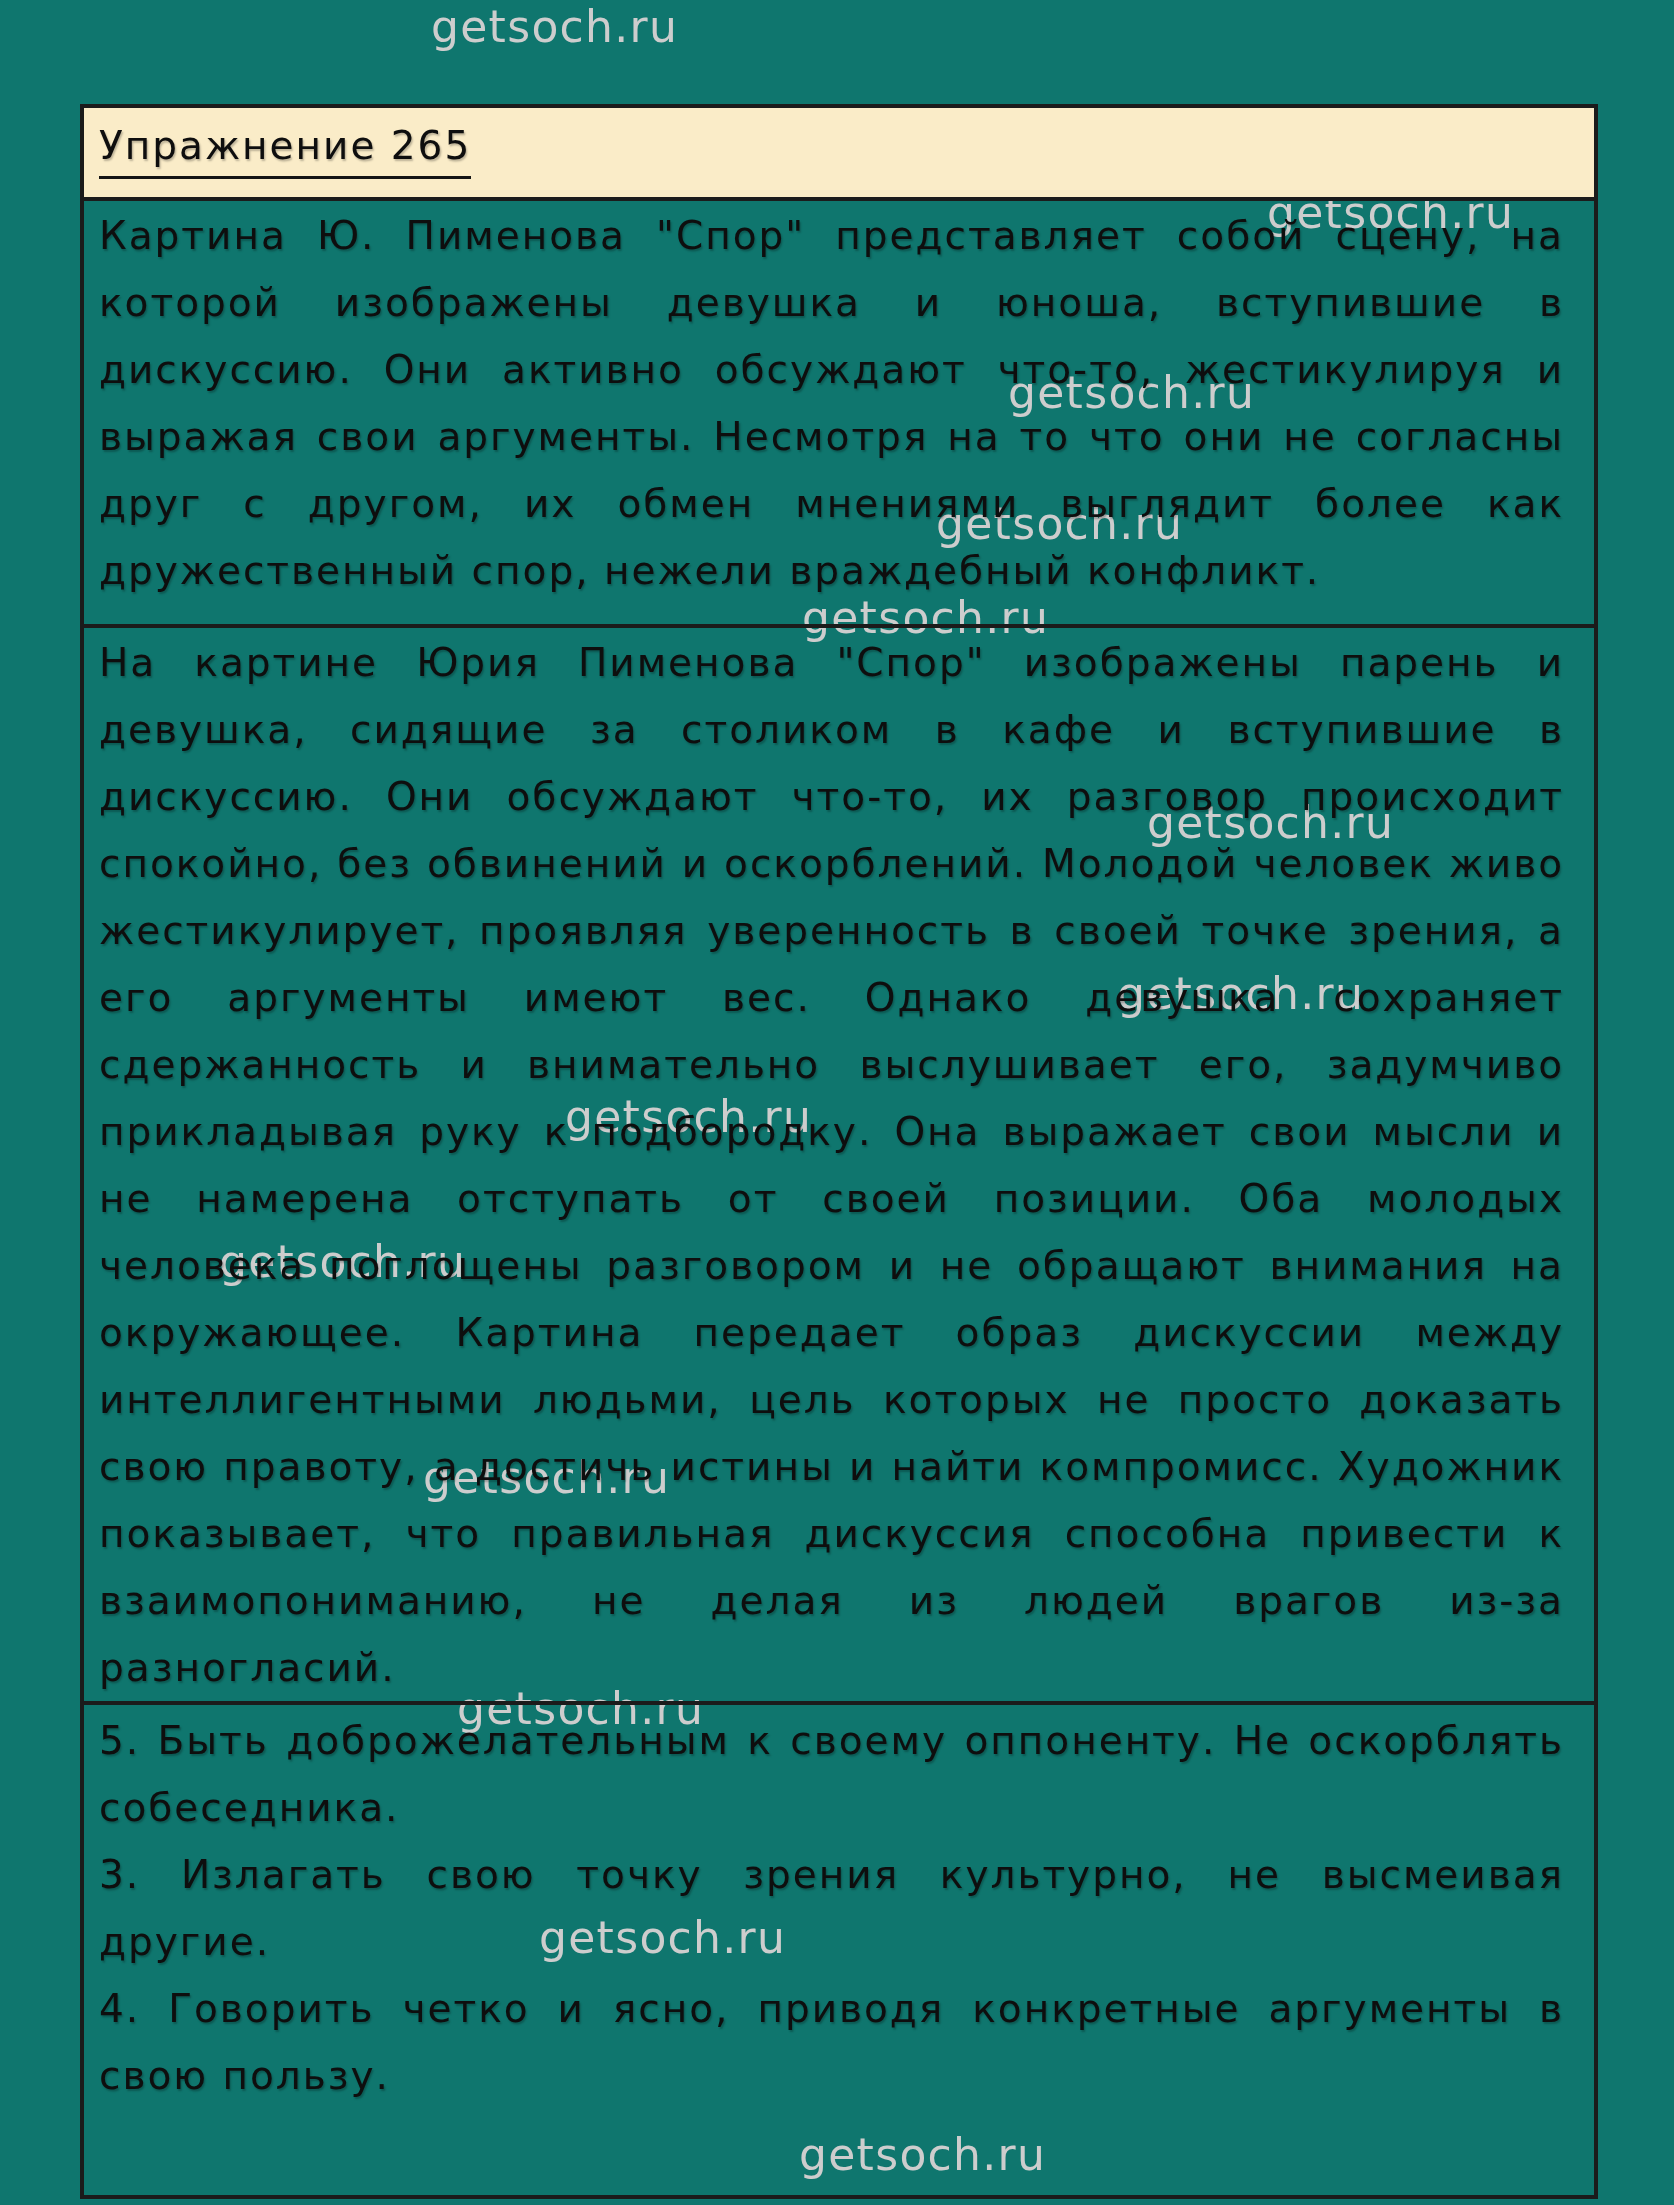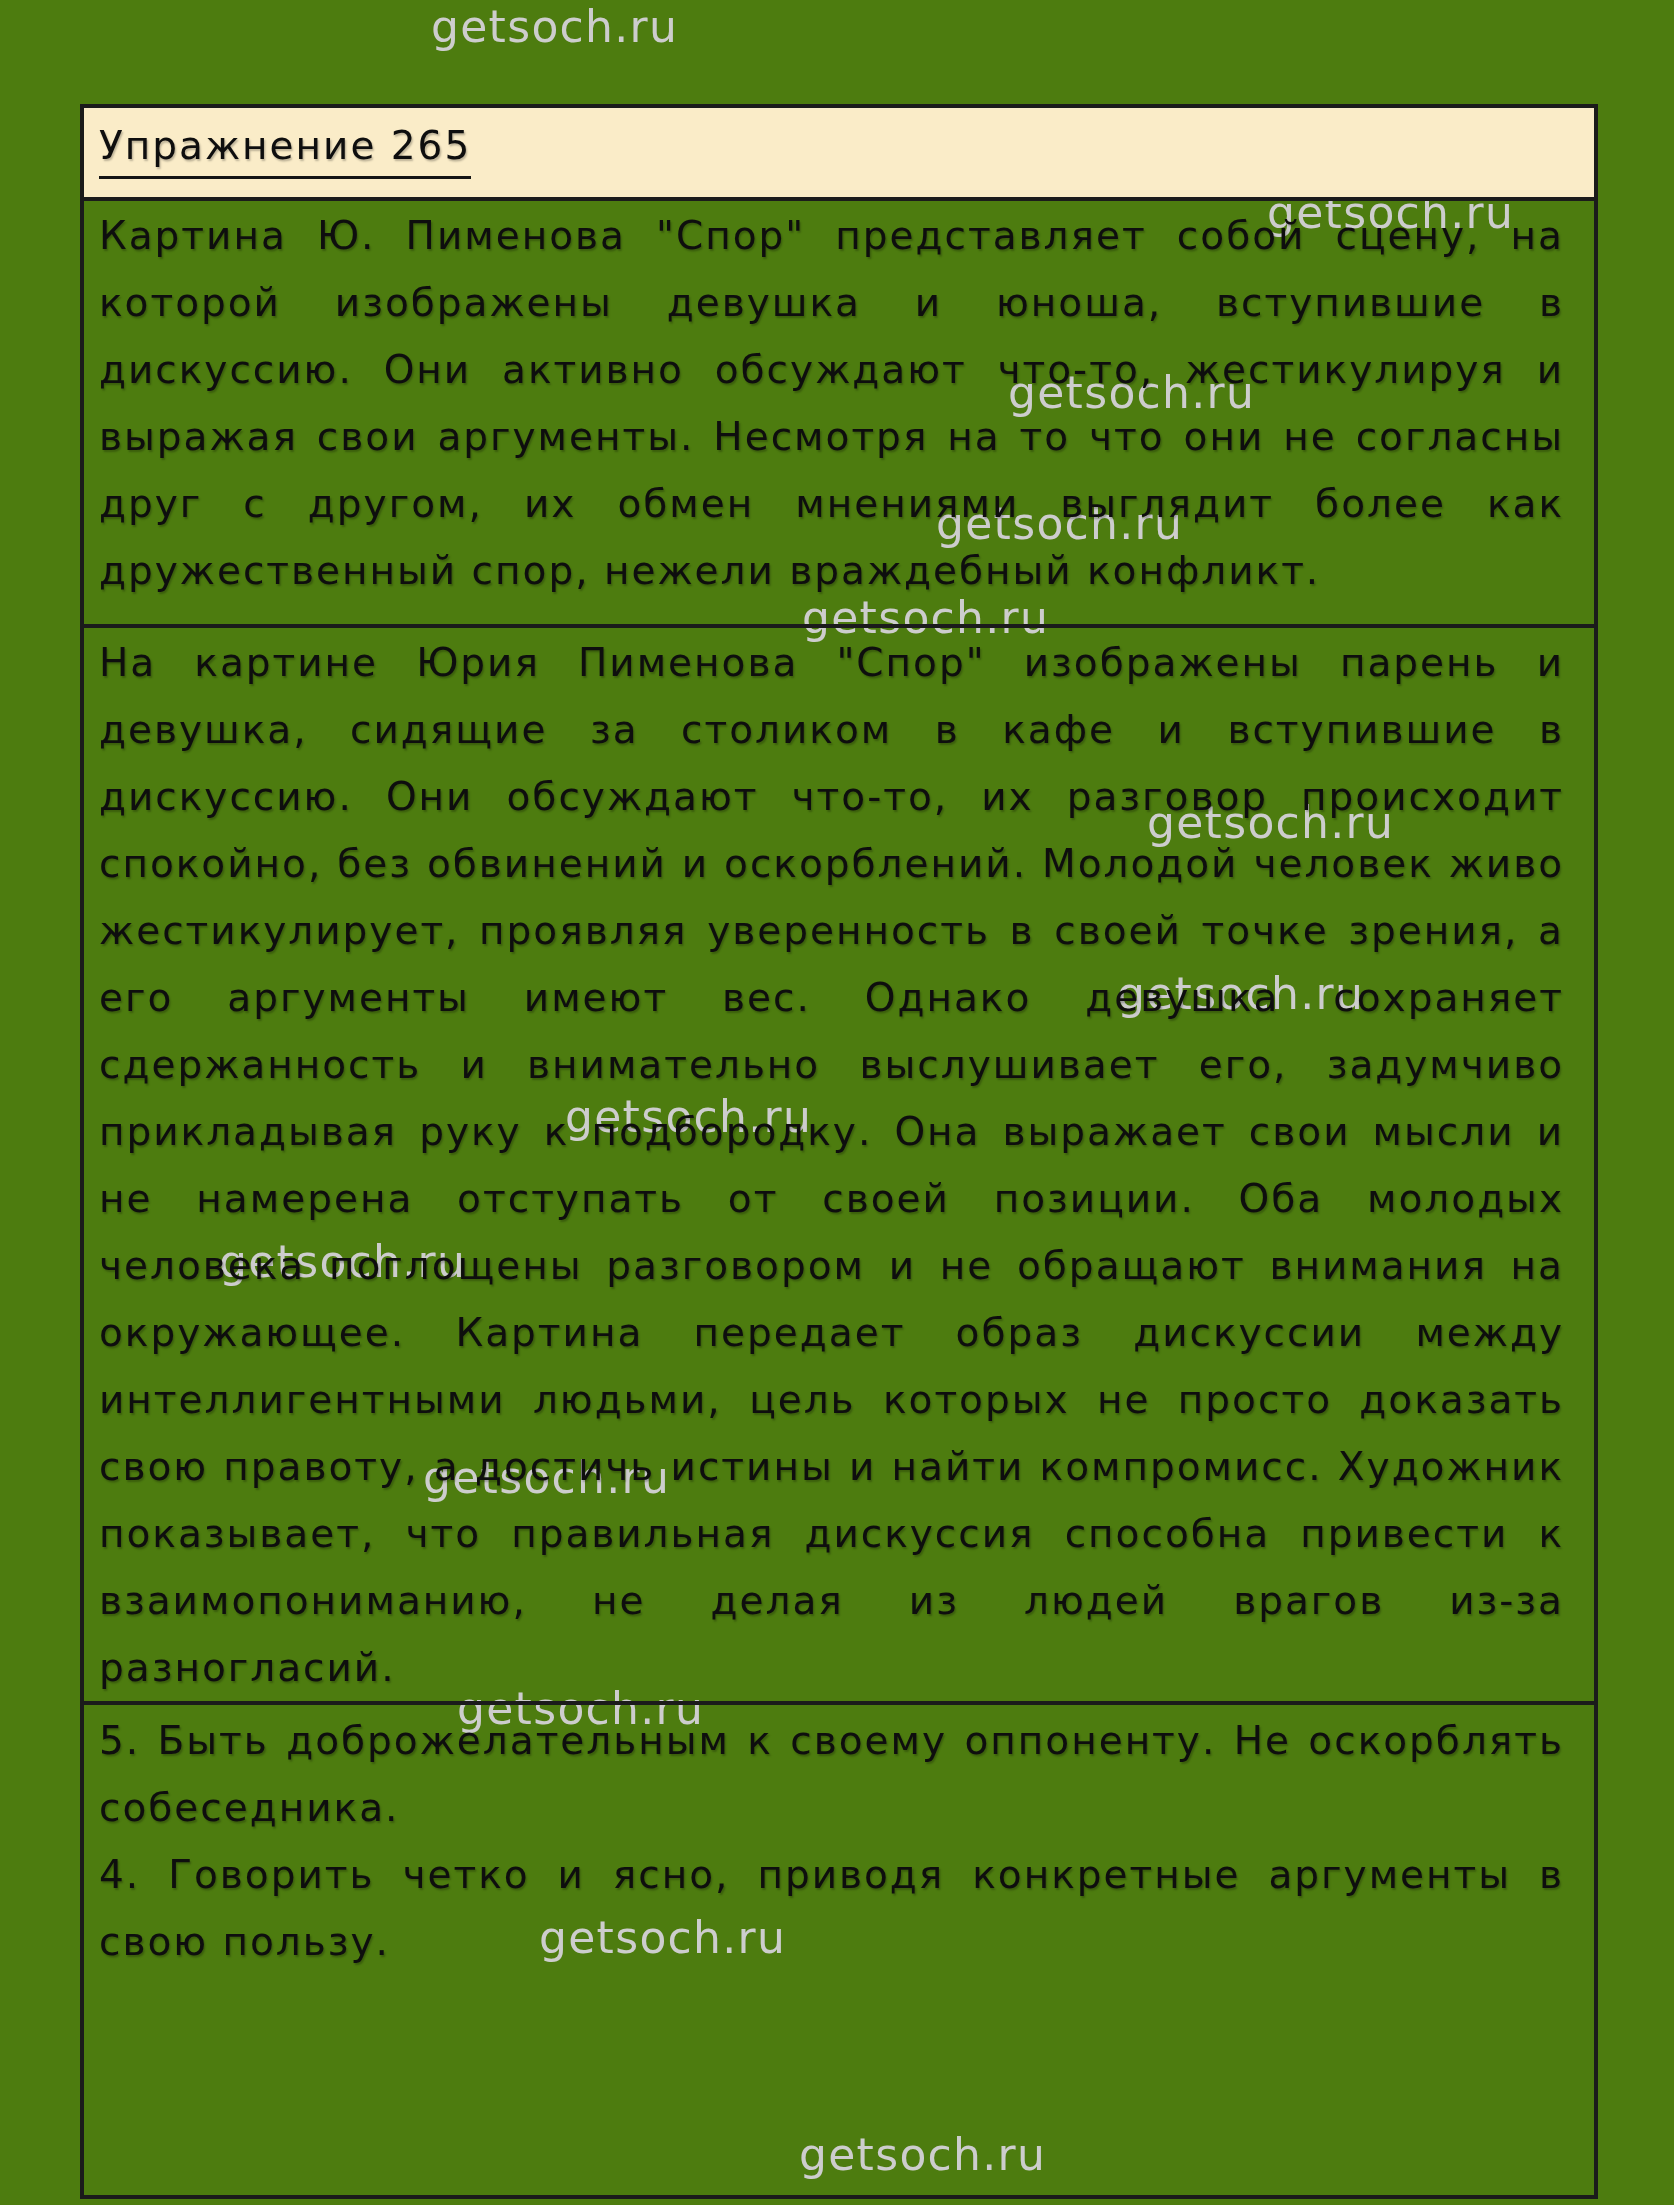--- a/index.html
+++ b/index.html
@@ -5,21 +5,21 @@
   html, body {
     margin: 0;
     padding: 0;
     background: #ffffff;
   }
   .page {
     position: relative;
     z-index: 0;
     width: 1675px;
     height: 2205px;
-    background: #4d7c0f;
+    background: #0f766e;
     overflow: hidden;
     font-family: "DejaVu Sans", "Liberation Sans", sans-serif;
     color: #0e0e0e;
   }
   
   .wm-layer {
     position: absolute;
     inset: 0;
     z-index: -1;
   }
@@ -113,18 +113,19 @@
     <div class="row row-answer1">
       <p class="para">Картина Ю. Пименова "Спор" представляет собой сцену, на которой изображены девушка и юноша, вступившие в дискуссию. Они активно обсуждают что-то, жестикулируя и выражая свои аргументы. Несмотря на то что они не согласны друг с другом, их обмен мнениями выглядит более как дружественный спор, нежели враждебный конфликт.</p>
     </div>
 
     <div class="row row-answer2">
       <p class="para">На картине Юрия Пименова "Спор" изображены парень и девушка, сидящие за столиком в кафе и вступившие в дискуссию. Они обсуждают что-то, их разговор происходит спокойно, без обвинений и оскорблений. Молодой человек живо жестикулирует, проявляя уверенность в своей точке зрения, а его аргументы имеют вес. Однако девушка сохраняет сдержанность и внимательно выслушивает его, задумчиво прикладывая руку к подбородку. Она выражает свои мысли и не намерена отступать от своей позиции. Оба молодых человека поглощены разговором и не обращают внимания на окружающее. Картина передает образ дискуссии между интеллигентными людьми, цель которых не просто доказать свою правоту, а достичь истины и найти компромисс. Художник показывает, что правильная дискуссия способна привести к взаимопониманию, не делая из людей врагов из-за разногласий.</p>
     </div>
 
     <div class="row row-memo">
       <p class="para">5. Быть доброжелательным к своему оппоненту. Не оскорблять собеседника.</p>
+      <p class="para">3. Излагать свою точку зрения культурно, не высмеивая другие.</p>
       <p class="para">4. Говорить четко и ясно, приводя конкретные аргументы в свою пользу.</p>
     </div>
 
   </div>
 </div>
 
 
 </body></html>

